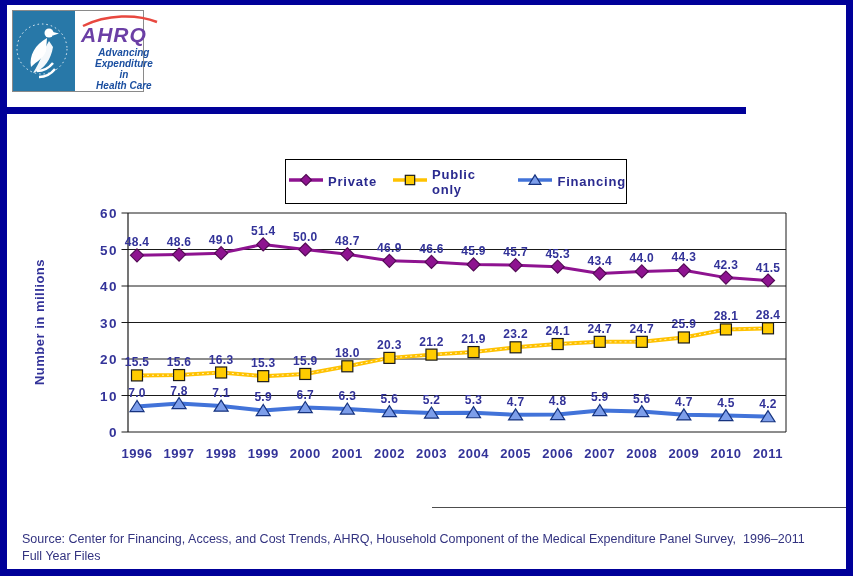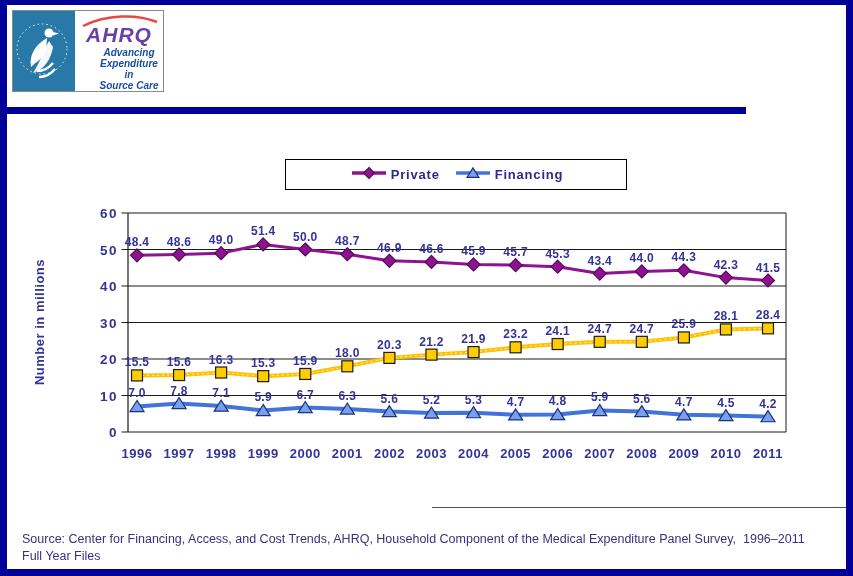--- a/index.html
+++ b/index.html
@@ -7,35 +7,35 @@
     width:853px;height:576px;position:relative;overflow:hidden;background:#ffffff;
     font-family:"Liberation Sans",sans-serif;
   }
   .border-strip{position:absolute;background:#000099;}
   .strip-top{left:0;top:0;width:853px;height:5px;}
   .strip-bottom{left:0;top:569px;width:853px;height:7px;}
   .strip-left{left:0;top:0;width:7px;height:576px;}
   .strip-right{left:846px;top:0;width:7px;height:576px;}
 
   
-  .logo{position:absolute;left:12px;top:10px;width:152px;height:82px;border:1px solid #8a8a8a;
+  .logo{position:absolute;left:12px;top:10px;width:132px;height:82px;border:1px solid #8a8a8a;
         display:flex;background:#ffffff;box-sizing:border-box;}
   .logo-seal{width:62px;height:100%;background:#2878A8;position:relative;flex:none;}
   .logo-right{flex:1;position:relative;text-align:center;padding-top:14px;box-sizing:border-box;}
   .logo-org{font-weight:bold;font-style:italic;font-size:21px;color:#6B3FA5;letter-spacing:1px;line-height:20px;}
   .logo-tagline{margin-top:2px;font-weight:bold;font-style:italic;font-size:10px;line-height:11px;color:#1B4FA0;padding-left:20px;}
   .logo-swoosh{position:absolute;left:4px;top:3px;}
 
   .page-title{position:absolute;left:170px;top:22px;width:665px;text-align:center;
               color:#000099;font-weight:bold;font-size:17.5px;line-height:25px;}
 
   .header-rule{position:absolute;left:0;top:107px;width:746px;height:7px;background:#000099;}
 
   
-  .legend{position:absolute;left:285px;top:159px;width:342px;height:31px;border:1.5px solid #000000;
+  .legend{position:absolute;left:285px;top:159px;width:342px;height:45px;border:1.5px solid #000000;
           background:#ffffff;display:flex;align-items:center;justify-content:center;gap:13px;box-sizing:border-box;}
   .legend-item{display:flex;align-items:center;gap:2px;}
   .legend-label{font-weight:bold;font-size:13px;color:#2A2A8F;letter-spacing:0.8px;}
 
   
   .y-axis-title{position:absolute;left:-40px;top:314px;width:160px;height:16px;
                 transform:rotate(-90deg);text-align:center;
                 font-weight:bold;font-size:13px;color:#333399;letter-spacing:0.5px;}
   .chart-svg{position:absolute;left:85px;top:200px;}
   svg text{font-family:"Liberation Sans",sans-serif;font-weight:bold;fill:#333399;}
@@ -69,37 +69,44 @@
     </svg>
   </div>
   <div class="logo-right">
     <svg class="logo-swoosh" width="80" height="14" viewBox="0 0 80 14">
       <path d="M4,12 C28,0 58,0 78,8" stroke="#E8483F" stroke-width="2.5" fill="none"></path>
     </svg>
     <div class="logo-org">AHRQ</div>
     <div class="logo-tagline">
       <div>Advancing</div>
       <div>Expenditure in</div>
-      <div>Source Care</div>
+      <div>Health Care</div>
     </div>
   </div>
 </div>
 
 <div class="page-title">
 </div>
 
 <div class="header-rule"></div>
 
 <div class="legend">
   <div class="legend-item">
     <span><svg width="40" height="16" viewBox="0 0 40 16">
           <line x1="3" y1="8" x2="37" y2="8" stroke="#8E1390" stroke-width="3.5"></line>
           <polygon fill="#8E1390" stroke="#530B55" stroke-width="1.2" points="20,2.4750000000000005 25.525,8 20,13.524999999999999 14.475000000000001,8"></polygon>
         </svg></span>
     <span class="legend-label">Private</span>
+  </div>
+  <div class="legend-item">
+    <span><svg width="40" height="16" viewBox="0 0 40 16">
+          <line x1="3" y1="8" x2="37" y2="8" stroke="#FFC200" stroke-width="3.5"></line>
+          <rect fill="#FFCC00" stroke="#1a1a1a" stroke-width="1.2" x="15.325" y="3.325" width="9.35" height="9.35"></rect>
+        </svg></span>
+    <span class="legend-label">Public only</span>
   </div>
   <div class="legend-item">
     <span><svg width="40" height="16" viewBox="0 0 40 16">
           <line x1="3" y1="8" x2="37" y2="8" stroke="#4273D9" stroke-width="3.5"></line>
           <polygon fill="#7D9EEA" stroke="#16337F" stroke-width="1.2" points="20,2.9000000000000004 14.05,12.335 25.95,12.335"></polygon>
         </svg></span>
     <span class="legend-label">Financing</span>
   </div>
 </div>
 

